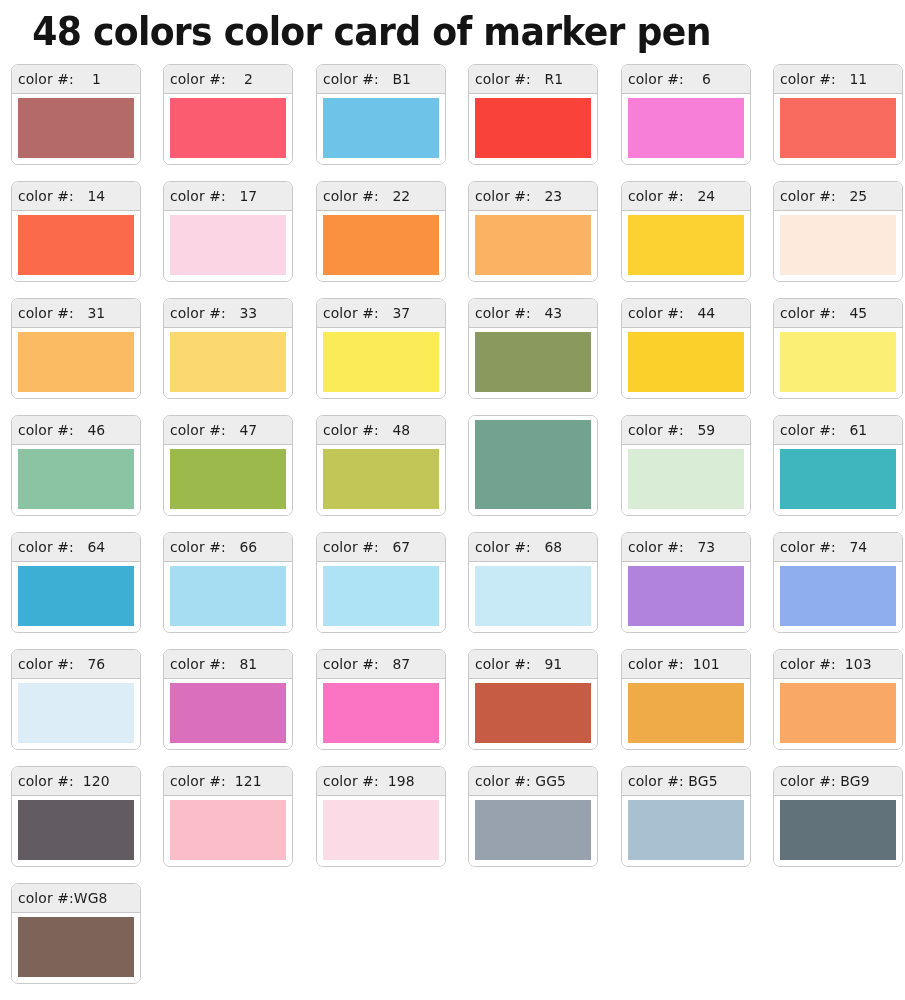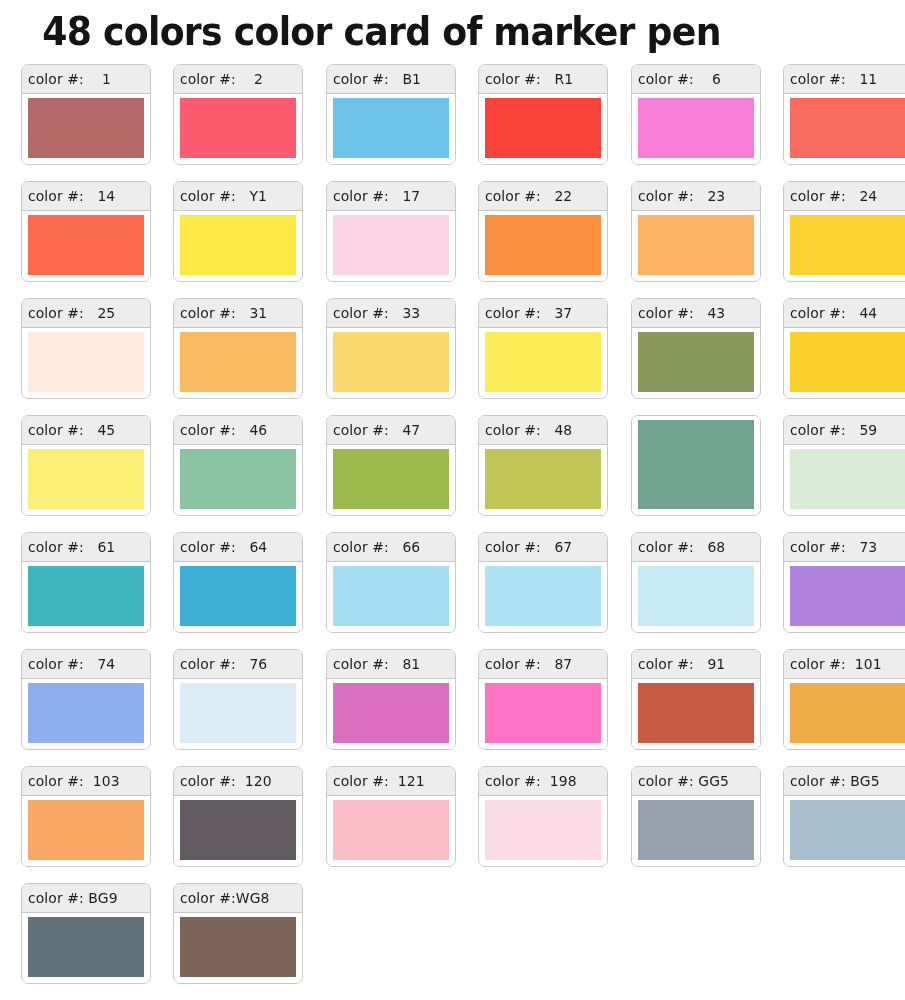--- a/index.html
+++ b/index.html
@@ -14,21 +14,21 @@
     overflow: hidden;
     font-family: "Liberation Sans", "DejaVu Sans", sans-serif;
     -webkit-font-smoothing: antialiased;
   }
 
   #page {
     position: relative;
     width: 905px;
     height: 1000px;
     box-sizing: border-box;
-    padding: 0 18px;
+    padding: 0 8px;
   }
 
   
   #page-title {
     margin: 0;
     padding: 4px 0 0 26px;
     font-family: "DejaVu Sans", "Liberation Sans", sans-serif;
     font-size: 39px;
     line-height: 56px;
     font-weight: 700;
@@ -163,28 +163,20 @@
       <div class="color-card">
         <div class="card-header">
           <span class="card-label">color #:   14</span>
         </div>
         <div class="card-body">
           <div class="swatch" style="background-color: rgb(251, 106, 74);"></div>
         </div>
       </div>
       <div class="color-card">
         <div class="card-header">
-          <span class="card-label">color #:   Y1</span>
-        </div>
-        <div class="card-body">
-          <div class="swatch" style="background-color: rgb(250, 233, 67);"></div>
-        </div>
-      </div>
-      <div class="color-card">
-        <div class="card-header">
           <span class="card-label">color #:   17</span>
         </div>
         <div class="card-body">
           <div class="swatch" style="background-color: rgb(251, 213, 228);"></div>
         </div>
       </div>
       <div class="color-card">
         <div class="card-header">
           <span class="card-label">color #:   22</span>
         </div>

